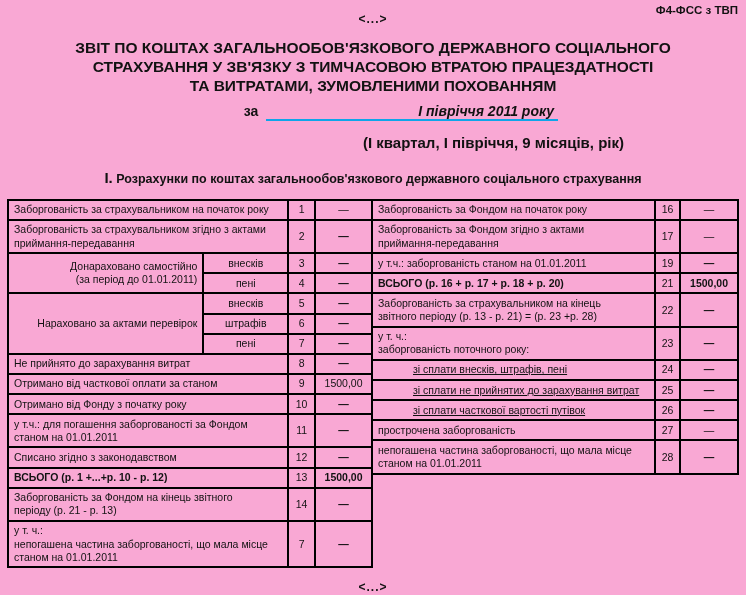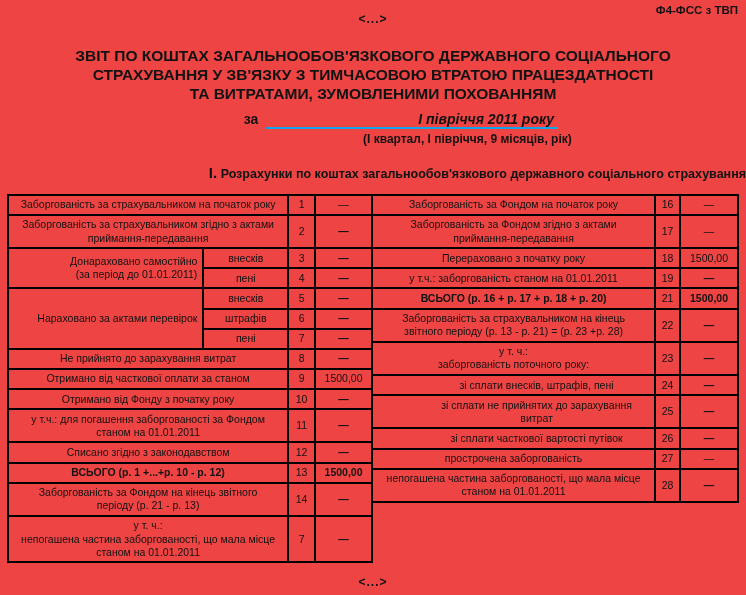--- a/index.html
+++ b/index.html
@@ -1,35 +1,35 @@
 <!DOCTYPE html>
 <html><head>
 <meta charset="utf-8">
 <style>
   html,body{margin:0;padding:0;background:#fff;}
   .page{
     position:relative;
     width:746px;height:595px;
     box-sizing:border-box;
-    background:#ef4444;
+    background:#f9a8d4;
     color:#121212;
     font-family:"Liberation Sans", sans-serif;
     overflow:hidden;
   }
   .form-code{
     position:absolute;top:4px;right:8px;
     font-size:11.5px;font-weight:700;
   }
   .omitted{
     text-align:center;font-size:12px;font-weight:700;letter-spacing:1px;
   }
   .omitted.top{padding-top:12px;}
   .omitted.bottom{margin-top:12px;}
   .title{
-    margin:21px 12px 0;
+    margin:13px 12px 0;
     text-align:center;
     font-size:15.5px;font-weight:700;line-height:1.22;
     white-space:pre-line;
   }
   .period-row{
     margin-top:7px;
     display:flex;justify-content:center;
     transform:translateX(28px);
     font-size:14px;font-weight:700;
   }
@@ -37,52 +37,52 @@
   .period-underline{
     display:inline-block;width:292px;
     border-bottom:2px solid #0ea5e9;
     line-height:1.15;
   }
   .period-value{
     display:inline-block;margin-left:152px;
     font-style:italic;font-weight:700;white-space:nowrap;
   }
   .period-hint{
-    margin:3px 0 0 363px;
-    font-size:12px;font-weight:700;
+    margin:13px 0 0 363px;
+    font-size:15px;font-weight:700;
   }
   .section-title{
     margin-top:18px;
-    text-align:right;
+    text-align:center;
     font-size:12.5px;font-weight:700;
   }
   .sec-num{font-size:15px;}
   .tables{
     margin:13px 7px 0;
     display:flex;align-items:flex-start;
   }
   table.tbl{
     border-collapse:collapse;
     table-layout:fixed;
   }
   table.tbl.right{margin-left:-2px;}
   .tbl td{
     border:2px solid #000;
     padding:2.5px 5px;
     font-size:10.5px;line-height:1.25;
     vertical-align:middle;
     overflow:hidden;
   }
-  .tbl td.label{text-align:center;white-space:pre-line;}
+  .tbl td.label{text-align:left;white-space:pre-line;}
   .tbl td.group{text-align:right;white-space:pre-line;}
   .tbl td.sub{text-align:center;}
   .tbl td.num{text-align:center;padding:2px 1px;}
   .tbl td.val{text-align:center;padding:2px 2px;}
   .tbl td.b{font-weight:700;}
-  .tbl td.indent{padding-left:51px;}
+  .tbl td.indent{padding-left:40px;text-decoration:underline;}
 </style>
 </head>
 <body>
 
 <div class="page">
 
   <div class="form-code">Ф4-ФСС з ТВП</div>
 
   <div class="omitted top">&lt;...&gt;</div>
 
@@ -208,25 +208,20 @@
             <td class="num">16</td>
             <td class="val">—</td>
           </tr>
           <tr>
             <td class="label">Заборгованість за Фондом згідно з актами
 приймання-передавання</td>
             <td class="num">17</td>
             <td class="val">—</td>
           </tr>
           <tr>
-            <td class="label">Перераховано з початку року</td>
-            <td class="num">18</td>
-            <td class="val">1500,00</td>
-          </tr>
-          <tr>
             <td class="label">у т.ч.: заборгованість станом на 01.01.2011</td>
             <td class="num">19</td>
             <td class="val b">—</td>
           </tr>
           <tr>
             <td class="label b">ВСЬОГО (р. 16 + р. 17 + р. 18 + р. 20)</td>
             <td class="num">21</td>
             <td class="val b">1500,00</td>
           </tr>
           <tr>

